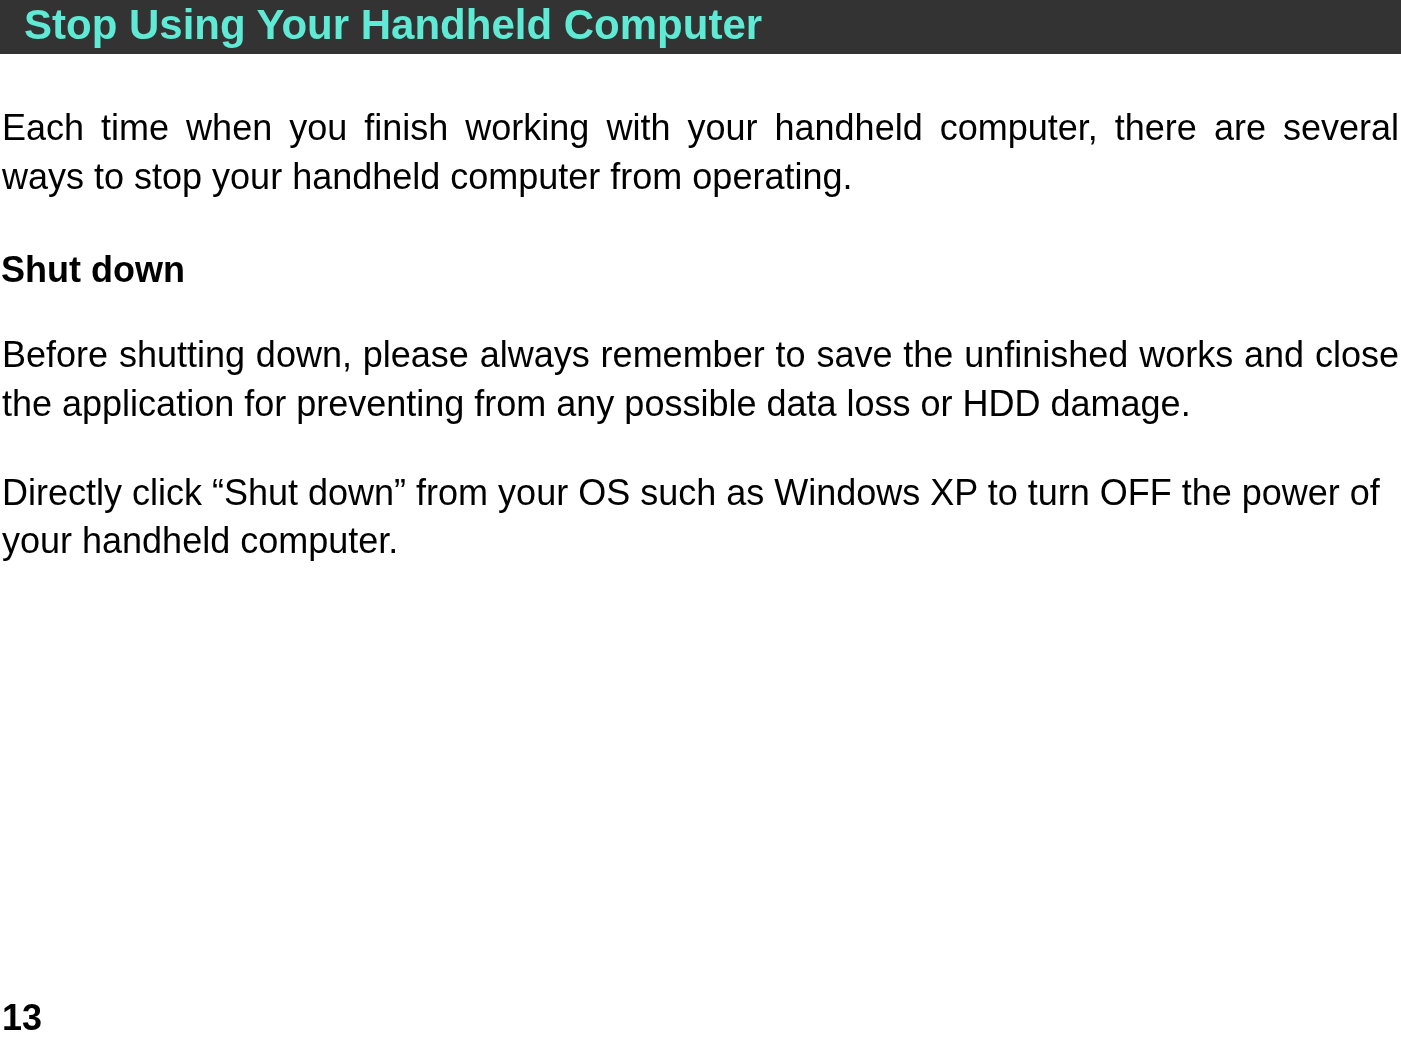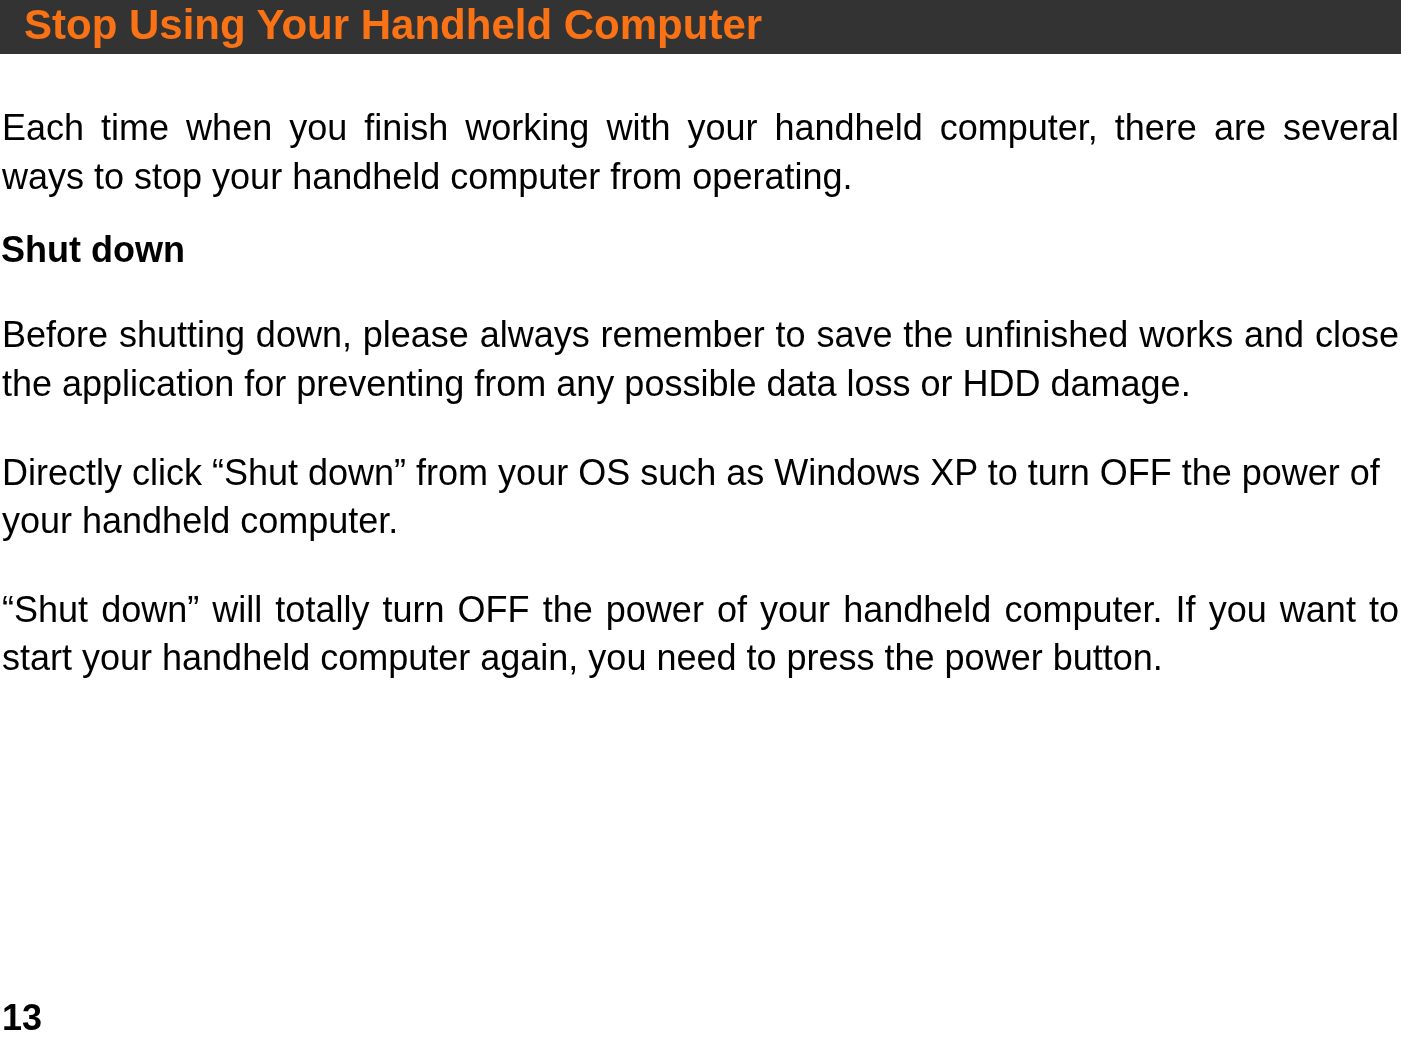--- a/index.html
+++ b/index.html
@@ -10,34 +10,34 @@
     body {
       background: #ffffff;
       font-family: Arial, Helvetica, sans-serif;
       color: #000000;
       width: 1401px;
       height: 1039px;
       position: relative;
     }
     .page-heading {
       background: #333333;
-      color: #f97316;
+      color: #5eead4;
       font-weight: bold;
       font-size: 42px;
       padding: 2px 0 6px 24px;
       line-height: 1.1;
     }
     .content {
       padding: 50px 0 0 0;
     }
     .intro-paragraph {
       font-size: 36px;
       line-height: 1.35;
       text-align: justify;
-      margin-bottom: 28px;
+      margin-bottom: 48px;
       padding: 0 2px;
     }
     .section-heading {
       font-weight: bold;
       font-size: 36px;
       margin: 0 0 40px 1px;
     }
     .body-paragraph {
       font-size: 36px;
       line-height: 1.35;
@@ -62,16 +62,15 @@
 
 <div class="content">
   <p class="intro-paragraph">Each time when you finish working with your handheld computer, there are several ways to stop your handheld computer from operating.</p>
 
   <h2 class="section-heading">Shut down</h2>
 
   <p class="body-paragraph justify">Before shutting down, please always remember to save the unfinished works and close the application for preventing from any possible data loss or HDD damage.</p>
 
   <p class="body-paragraph">Directly click “Shut down” from your OS such as Windows XP to turn OFF the power of your handheld computer.</p>
 
-  <p class="body-paragraph justify">“Shut down” will totally turn OFF the power of your handheld computer. If you want to start your handheld computer again, you need to press the power button.</p>
 </div>
 
 <div class="page-number">13</div>
 
 </body></html>

